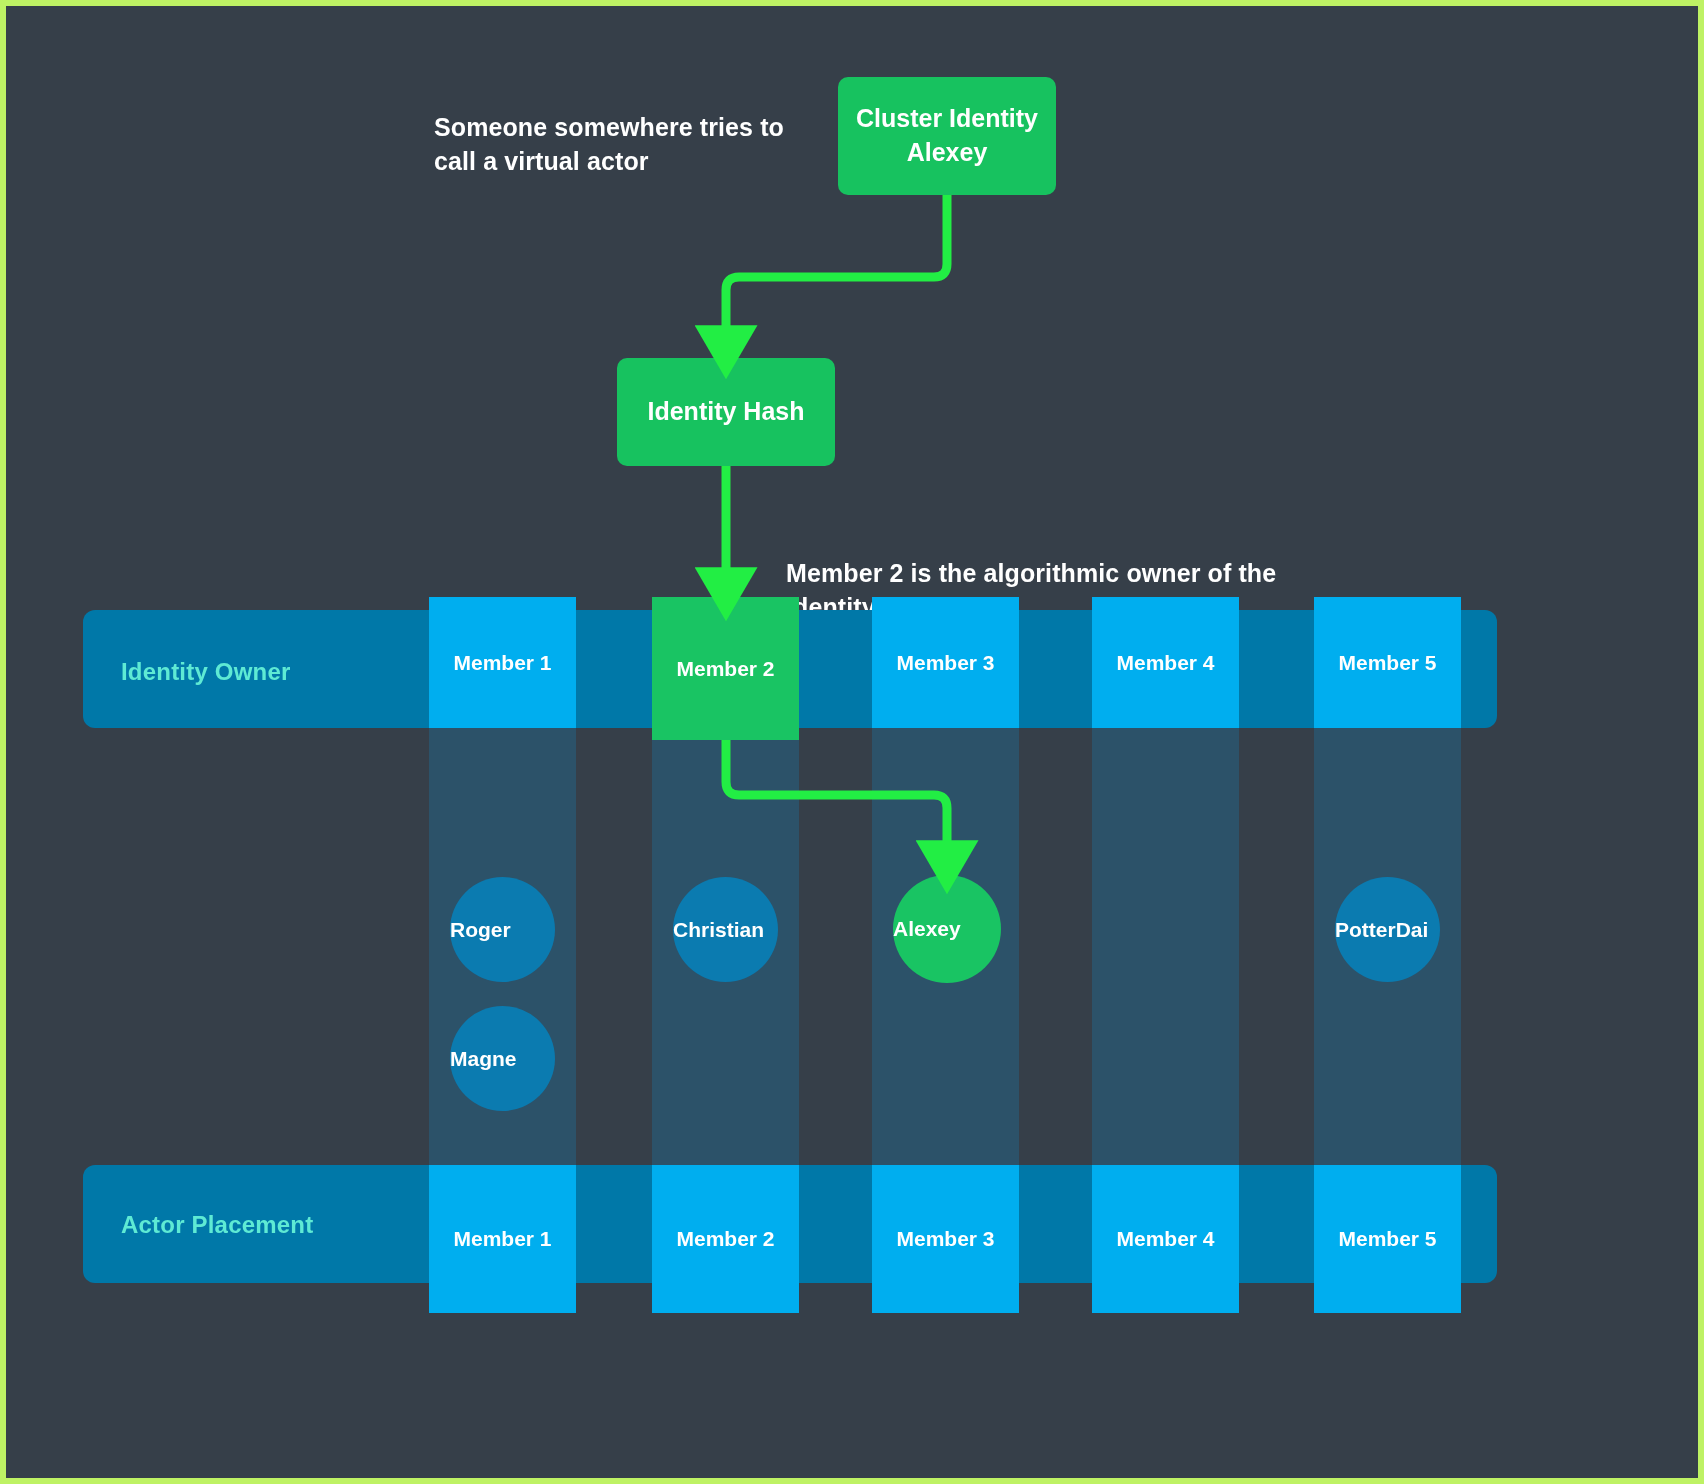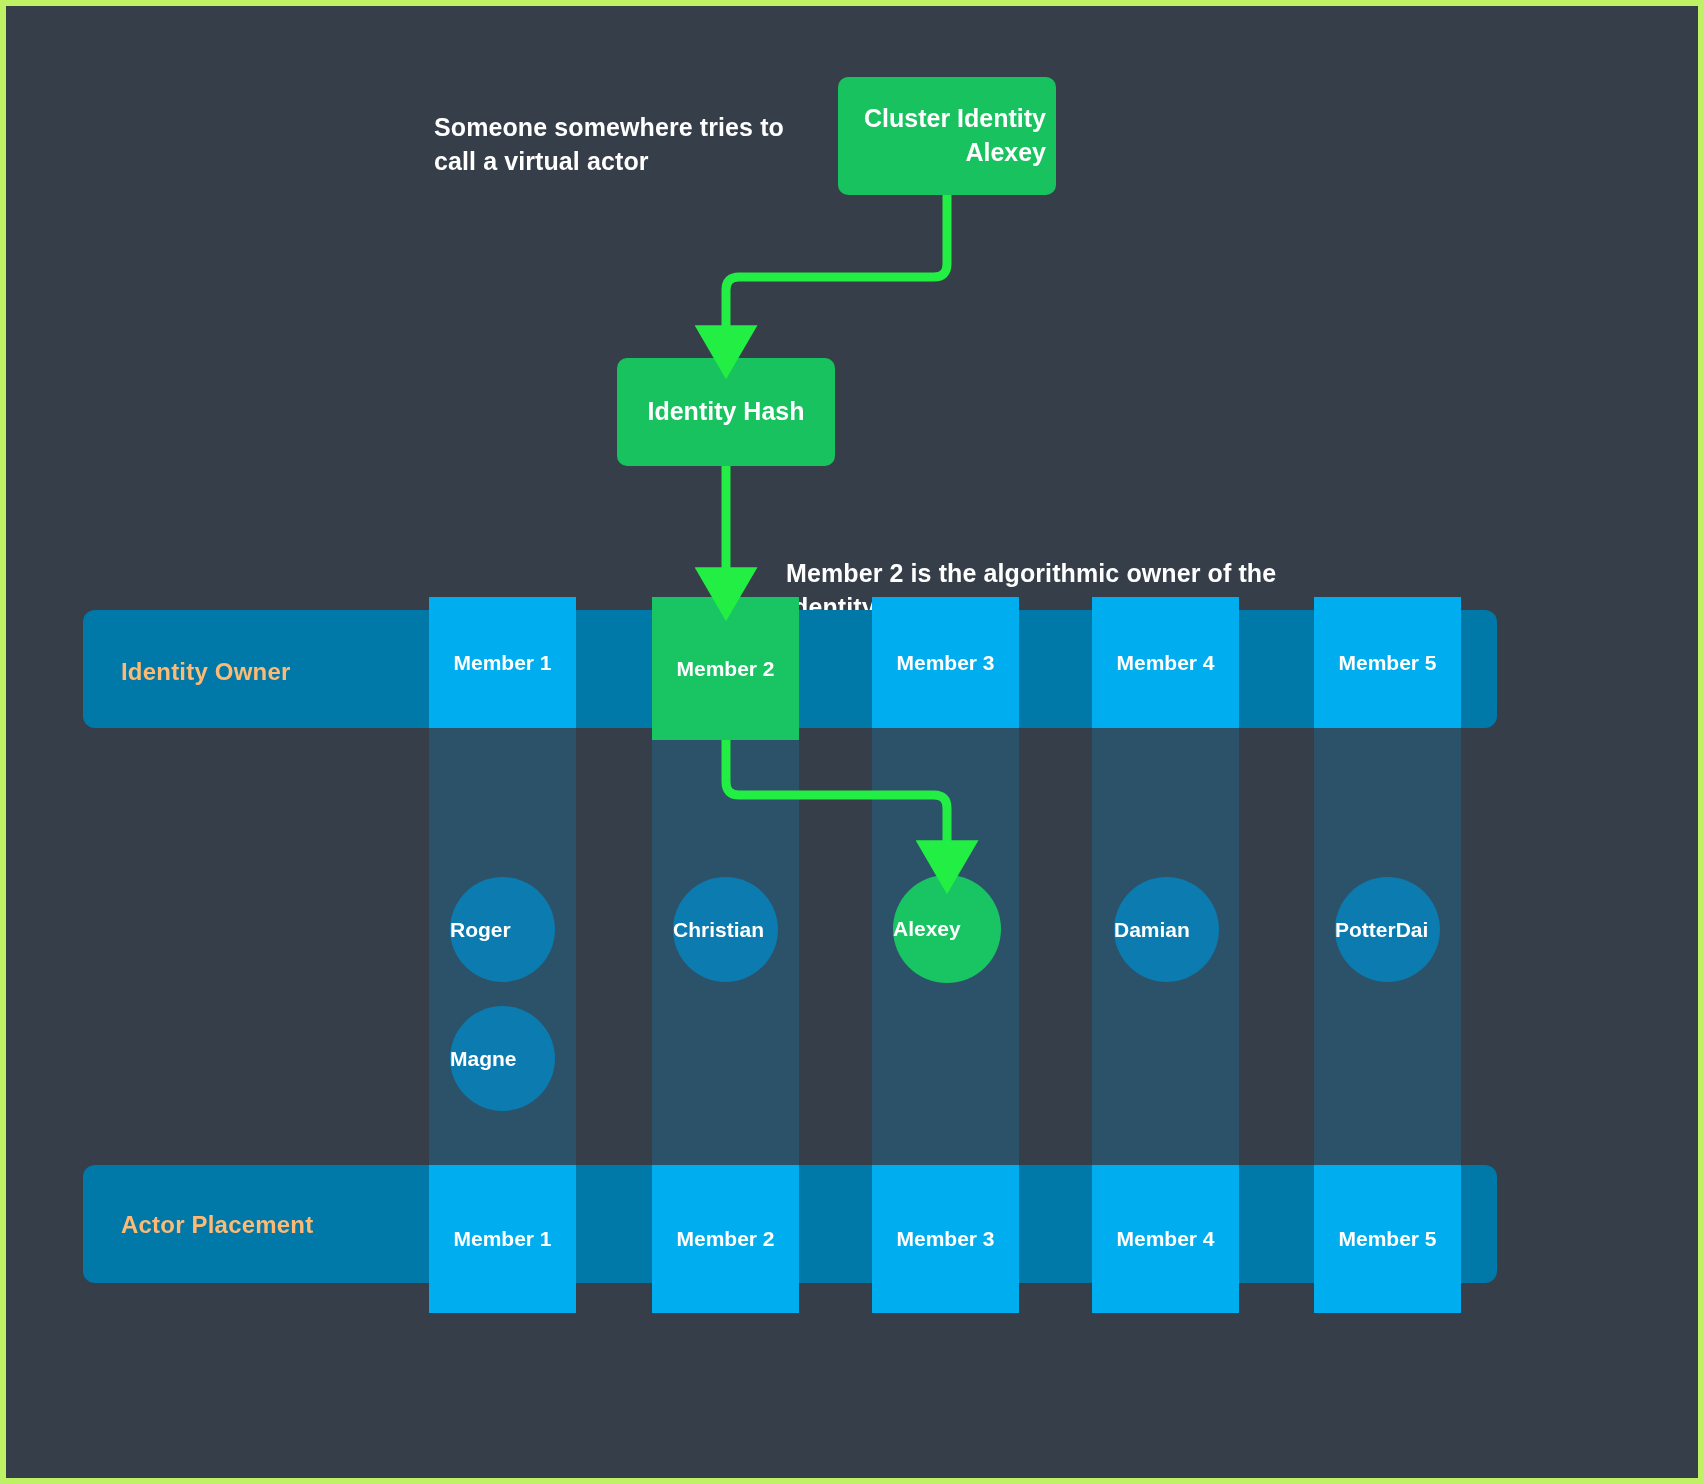--- a/index.html
+++ b/index.html
@@ -44,21 +44,21 @@
   }
 
   
   .band{
     background:#0078a8;
     border-radius:12px;
     box-sizing:border-box;
   }
   .band-label{
     position:absolute;
-    color:#fdba74;
+    color:#5eead4;
     font-weight:bold;
     font-size:24px;
     letter-spacing:.2px;
     white-space:nowrap;
   }
 
   
   .col-body{
     background:#2c5269;
   }
@@ -105,21 +105,21 @@
 </head>
 <body>
 
 <div id="stage">
 
   <div class="abs note" style="left:428px; top:105px; width:380px;">Someone somewhere tries to call a virtual actor</div>
 
 
   <div class="abs note" style="left:780px; top:503px; width:560px;margin-top:48px;">Member 2 is the algorithmic owner of the identity</div>
 
-  <div class="abs gbox" style="left:832px; top:71px; width:218px; height:118px; flex-direction:column;align-items:flex-end;">
+  <div class="abs gbox" style="left:832px; top:71px; width:218px; height:118px; flex-direction:column;">
     <span>Cluster Identity</span>
     <span>Alexey</span>
   </div>
 
   <div class="abs gbox" style="left:611px; top:352px; width:218px; height:108px;">
     <span>Identity Hash</span>
   </div>
 
   <div class="abs band" style="left:77px; top:604px; width:1414px; height:118px;"></div>
   <div class="band-label" style="left:115px; top:652px;">Identity Owner</div>
@@ -150,23 +150,20 @@
       <span>Roger</span>
     </div>
   <div class="abs actor" style="left:667px;  top:871px;  width:105px; height:105px;">
       <span>Christian</span>
     </div>
   <div class="abs actor" style="left:444px;  top:1000px; width:105px; height:105px;">
       <span>Magne</span>
     </div>
   <div class="abs actor target" style="left:887px;  top:869px;  width:108px; height:108px;">
       <span>Alexey</span>
-    </div>
-  <div class="abs actor" style="left:1108px; top:871px;  width:105px; height:105px;">
-      <span>Damian</span>
     </div>
   <div class="abs actor" style="left:1329px; top:871px;  width:105px; height:105px;">
       <span>PotterDai</span>
     </div>
 
   <div class="abs band" style="left:77px; top:1159px; width:1414px; height:118px;"></div>
   <div class="band-label" style="left:115px; top:1205px;">Actor Placement</div>
 
   <div class="abs cell" style="left:423px;  top:1159px; width:147px; height:148px;">
       <span>Member 1</span>

